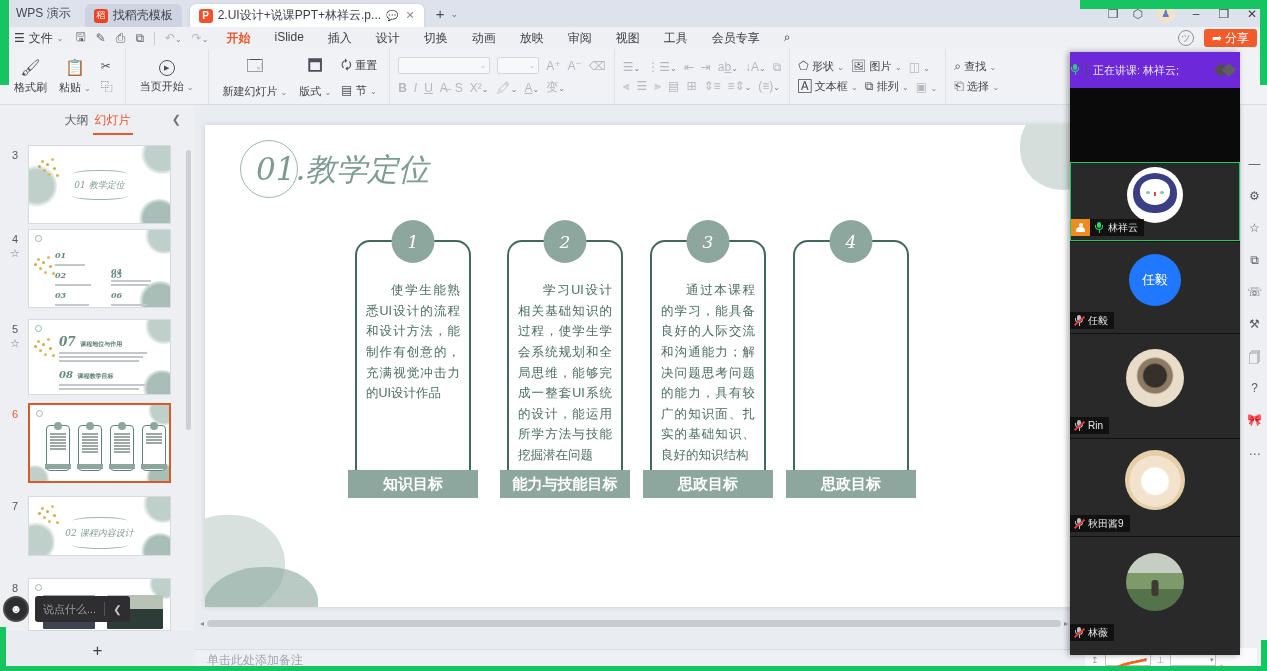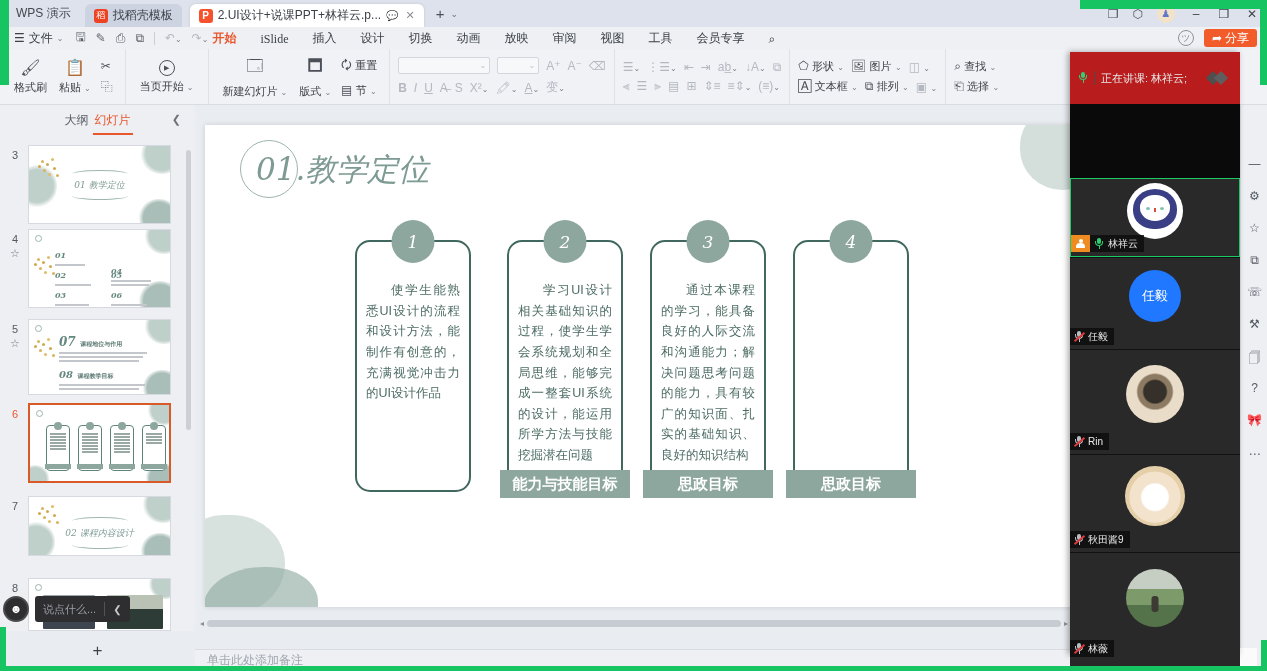--- a/index.html
+++ b/index.html
@@ -22,21 +22,21 @@
   .title-right { position:absolute; right:8px; top:0; height:27px; display:flex; align-items:center; gap:14px; }
   .tr-ic { color:#4a4e55; font-size:12px; }
   .tr-avatar { width:18px; height:18px; border-radius:50%; background:#f2e3c8; display:flex; align-items:center; justify-content:center; font-size:10px; color:#6179c8; }
   .win-btn { color:#3f434a; font-size:12px; width:14px; text-align:center; }
 
   
   .menubar { position:absolute; left:0; top:27px; width:1267px; height:22px; background:#eef0f4; display:flex; align-items:center; font-size:12px; color:#3c4047; }
   .menu-file { display:flex; align-items:center; gap:4px; margin-left:14px; }
   .qbar { display:flex; align-items:center; gap:10px; margin-left:12px; color:#595e66; font-size:12px; }
   .qsep { width:1px; height:13px; background:#c9cdd4; }
-  .menu-items { display:flex; align-items:flex-end; gap:24px; margin-left:4px;font-family:Liberation Serif, serif; }
+  .menu-items { display:flex; align-items:flex-start; gap:24px; margin-left:18px; }
   .menu-item { color:#3c4047; white-space:nowrap; }
   .menu-item.active { color:#e8572e; font-weight:bold; position:relative; }
   .menu-item.active::after { content:""; position:absolute; left:0; right:0; bottom:-5px; height:2px; background:#e8572e; }
   .menu-right { position:absolute; right:10px; top:0; height:22px; display:flex; align-items:center; gap:10px; }
   .robot-ic { width:16px; height:16px; border-radius:50%; border:1px solid #8d929b; color:#8d929b; font-size:9px; display:flex; align-items:center; justify-content:center; }
   .share-btn { background:#f25b2a; color:#fff; font-size:12px; height:18px; padding:0 8px; border-radius:3px; display:flex; align-items:center; gap:3px; }
 
   
   .ribbon { position:absolute; left:0; top:49px; width:1267px; height:56px; background:#f1f2f6; border-bottom:1px solid #d9dce1; display:flex; align-items:stretch; }
   .rgroup { display:flex; align-items:center; padding:0 8px; position:relative; }
@@ -115,21 +115,21 @@
 
   
   .notes { position:absolute; left:195px; top:649px; width:1045px; height:22px; background:#eef0f4; border-top:1px solid #d9dce1; display:flex; align-items:center; font-size:12px; color:#a0a5ad; padding-left:12px; }
 
   
   .right-strip { position:absolute; right:0; top:105px; width:27px; height:566px; background:#edeff3; border-left:1px solid #dcdee3; }
   .rs-ic { position:absolute; left:0; width:27px; text-align:center; font-size:12px; color:#555a62; }
 
   
   .meeting { position:absolute; left:1070px; top:52px; width:170px; height:603px; background:#1d1d1d; z-index:50; box-shadow:-2px 0 6px rgba(0,0,0,.35); }
-  .mt-header { height:52px; background:#b91c1c; display:flex; align-items:center; padding:0 8px; gap:6px; }
+  .mt-header { height:36px; background:#6d28d9; display:flex; align-items:center; padding:0 0; gap:6px; }
   .mt-header .txt { color:#e8e8e8; font-size:11px; white-space:nowrap; }
   .mt-hsep { width:1px; height:14px; background:#4a4a4a; }
   .mt-logo { margin-left:auto; position:relative; width:26px; height:14px; }
   .mt-logo i { position:absolute; width:10px; height:10px; transform:rotate(45deg); }
   .mt-logo i:nth-child(1) { left:2px; top:2px; background:#4f4f4f; }
   .mt-logo i:nth-child(2) { left:10px; top:2px; background:#5e5e5e; }
   .mt-video { height:74px; background:#0a0a0a; }
   .tile { position:relative; width:170px; background:#292929; border-top:1px solid #111; }
   .tile.speaking { border:1px solid #1ec968; }
   .avatar { position:absolute; left:50%; top:42%; transform:translate(-50%,-50%); border-radius:50%; }
@@ -511,20 +511,21 @@
       <div class="slide-wc-tr"></div>
 
       <div class="slide-title">
         <div class="title-circle"></div>
         <div class="title-text">01.教学定位</div>
       </div>
 
       <div class="card" style="left:150px">
         <div class="card-num">1</div>
         <div class="card-body">使学生能熟悉UI设计的流程和设计方法，能制作有创意的，充满视觉冲击力的UI设计作品</div>
+        <div class="card-label">知识目标</div>
       </div>
       <div class="card" style="left:302px">
         <div class="card-num">2</div>
         <div class="card-body">学习UI设计相关基础知识的过程，使学生学会系统规划和全局思维，能够完成一整套UI系统的设计，能运用所学方法与技能挖掘潜在问题</div>
         <div class="card-label">能力与技能目标</div>
       </div>
       <div class="card" style="left:445px">
         <div class="card-num">3</div>
         <div class="card-body">通过本课程的学习，能具备良好的人际交流和沟通能力；解决问题思考问题的能力，具有较广的知识面、扎实的基础知识、良好的知识结构</div>
         <div class="card-label">思政目标</div>

